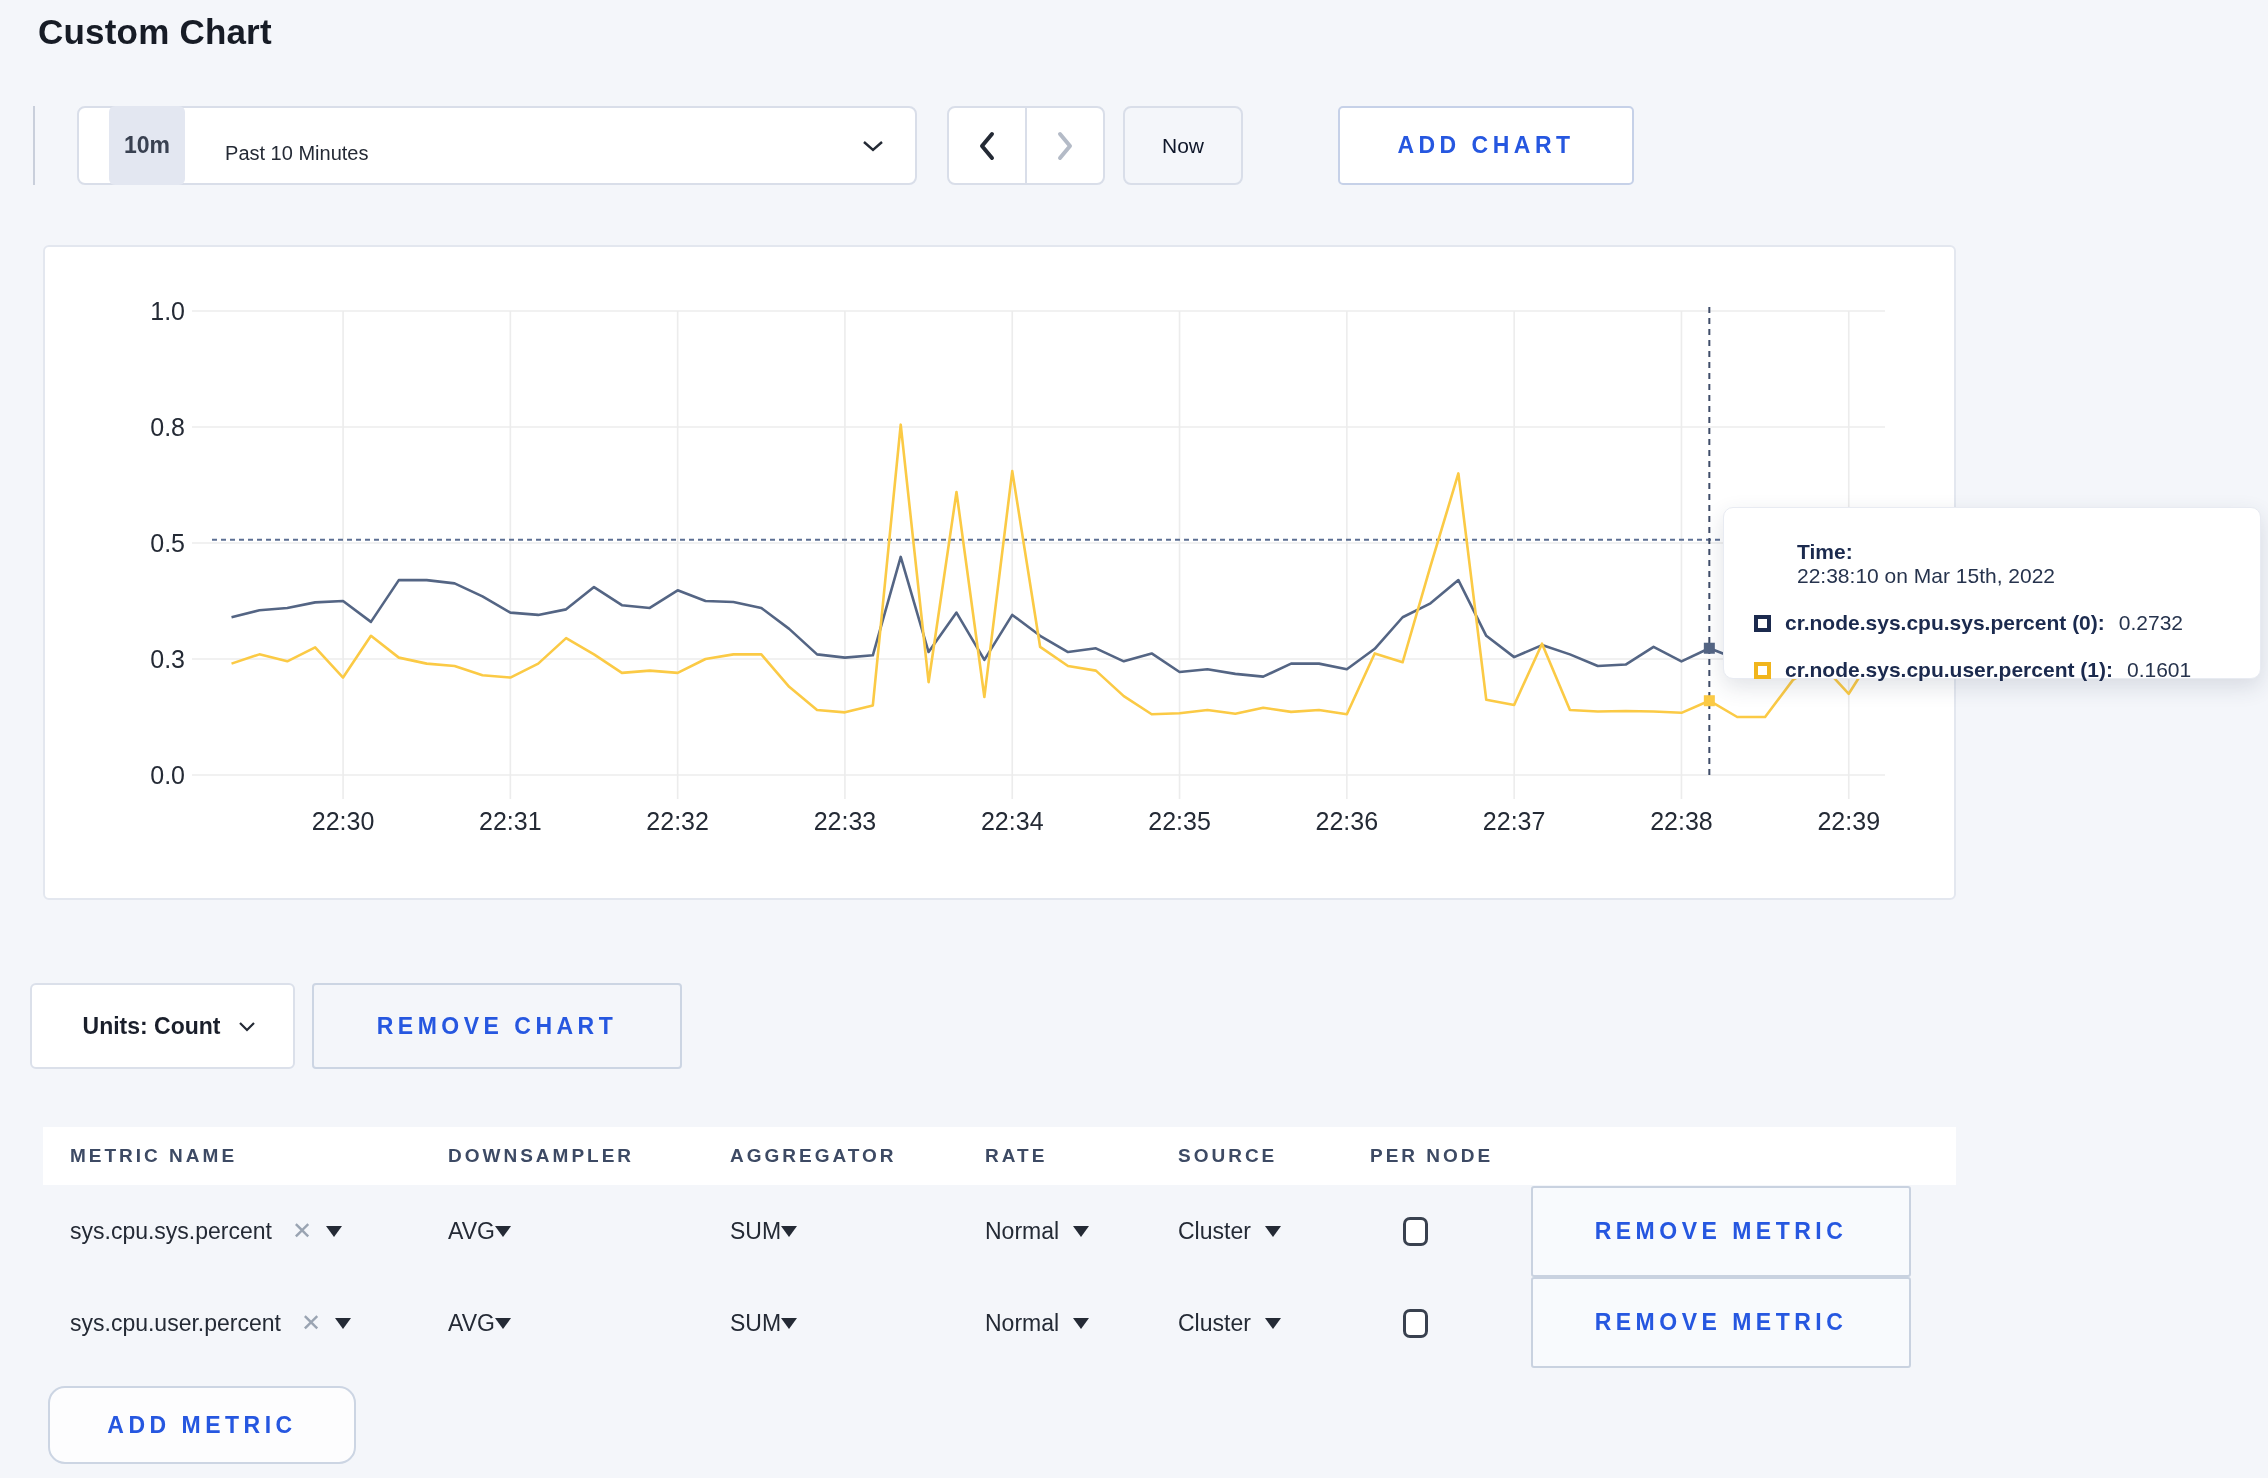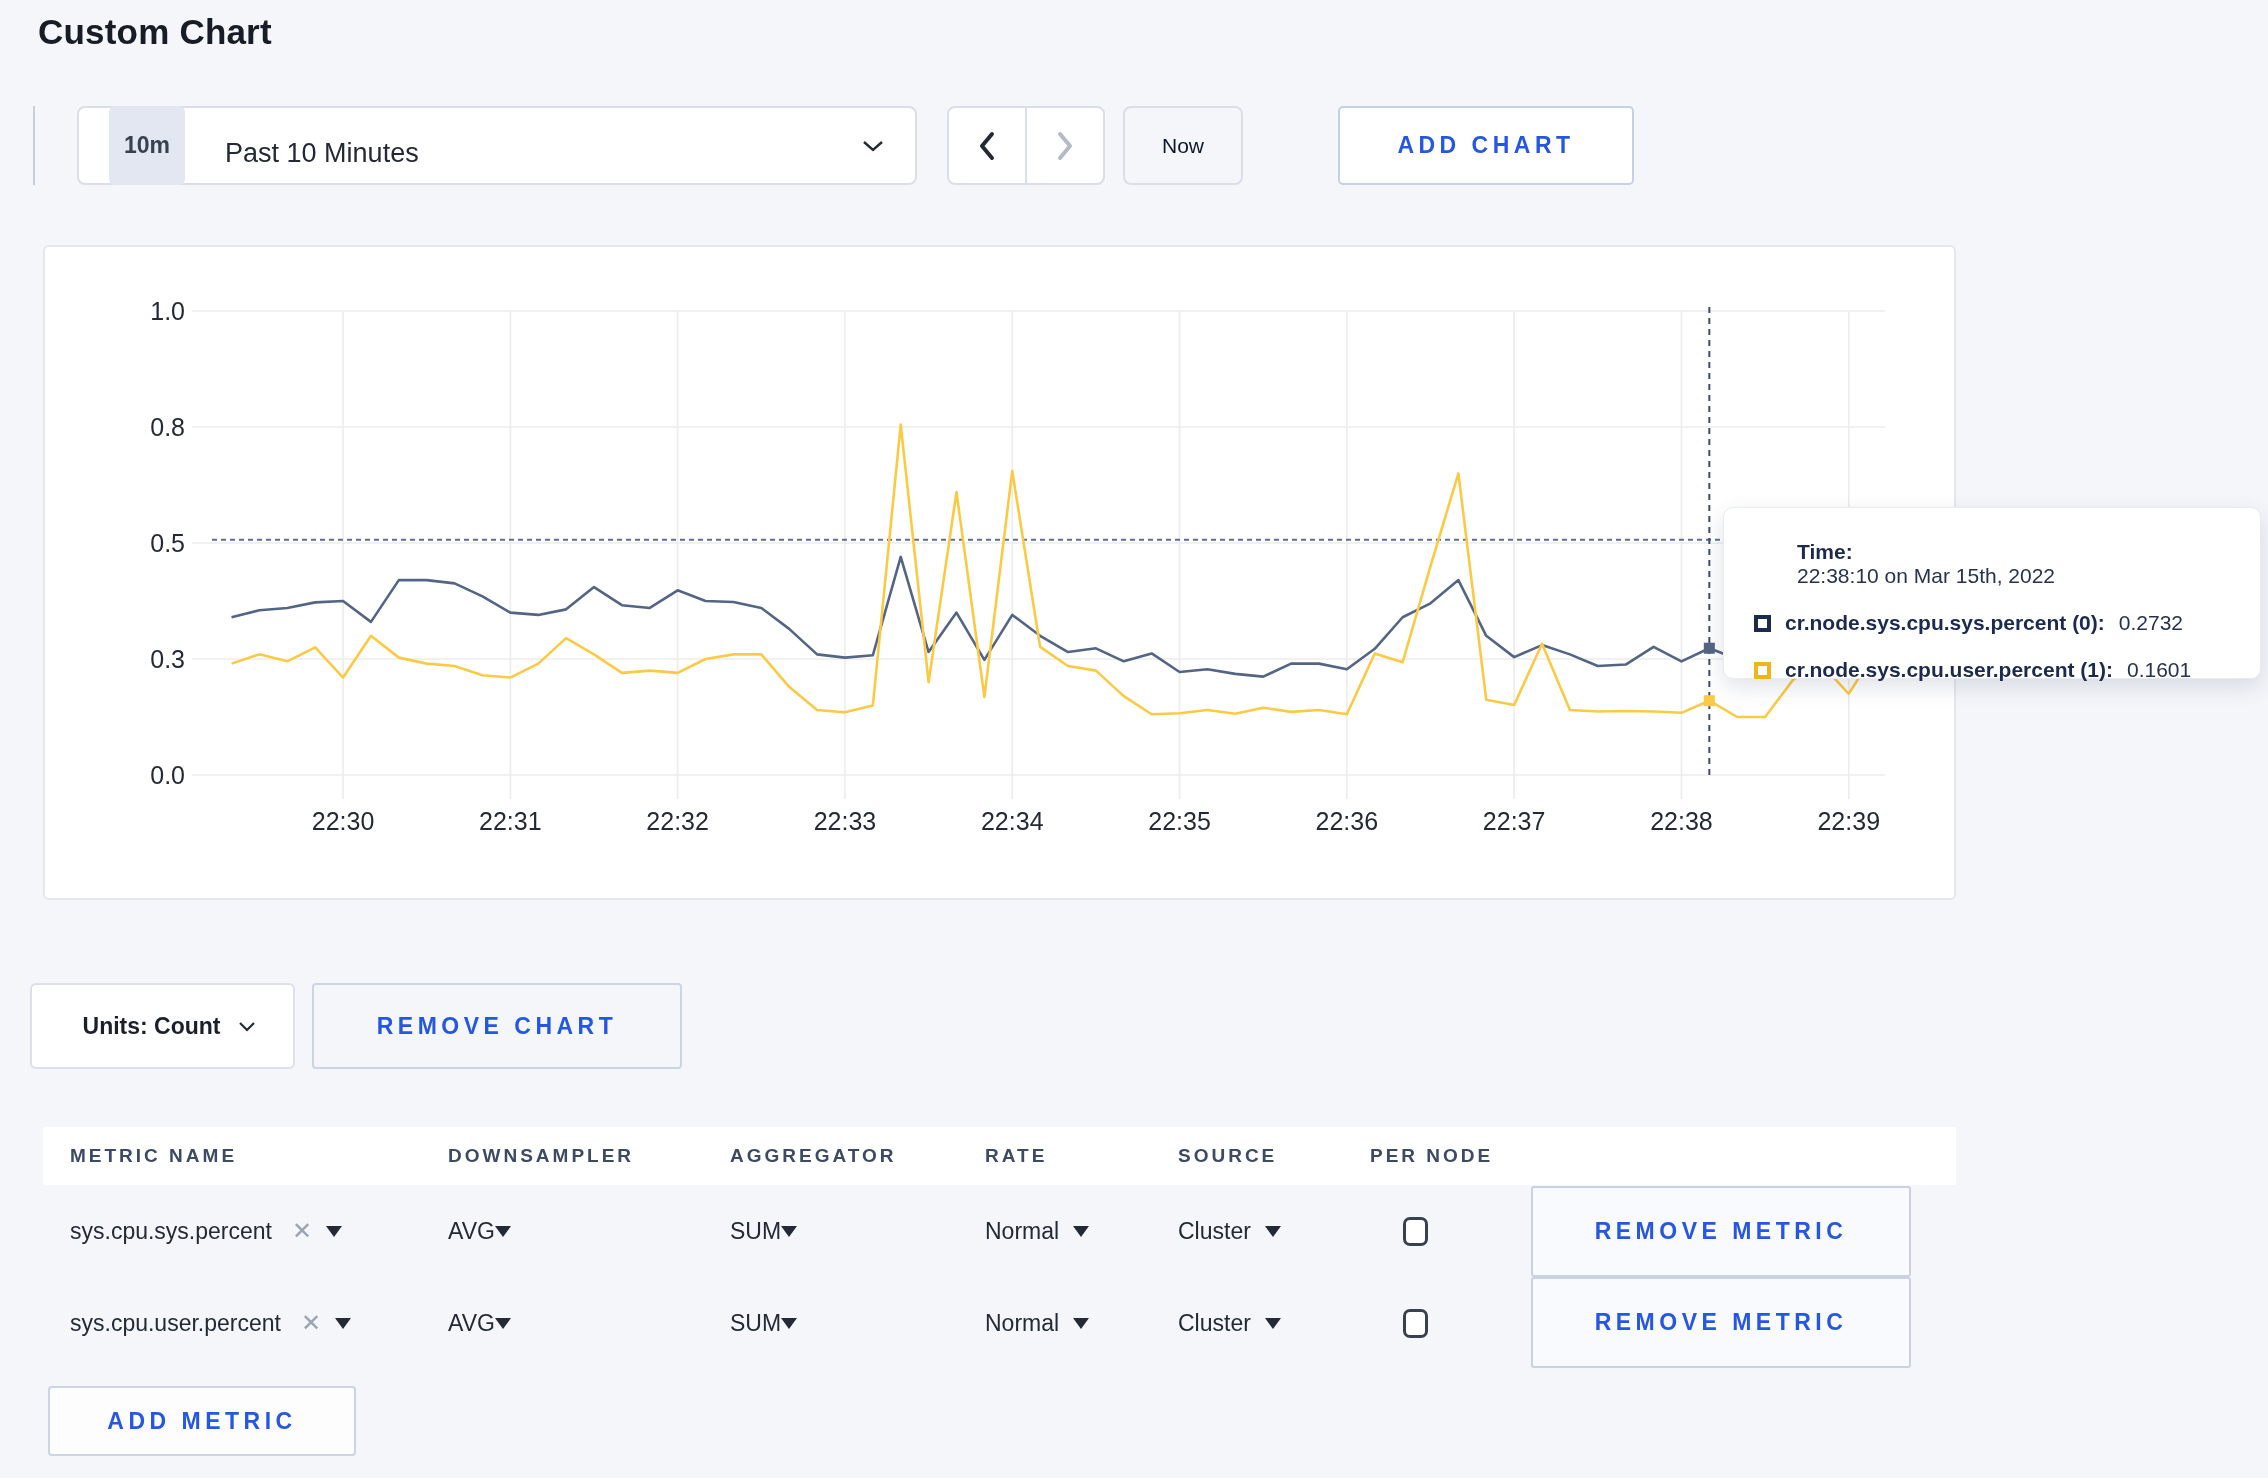--- a/index.html
+++ b/index.html
@@ -20,21 +20,21 @@
   .left-rule { width:2px; background:#c9cfdb; }
   .time-dropdown {
     margin-left:42px; width:840px; background:#fff;
     border:2px solid #d9dee9; border-radius:8px;
     display:flex; align-items:center; padding:0 30px; cursor:pointer;
   }
   .range-badge {
     background:#e3e7f1; border-radius:6px; padding:26px 15px;
     font-weight:700; font-size:23px; color:#394151;
   }
-  .range-label { margin-left:40px; font-size:27px; color:#242a35;margin-top:16px; }
+  .range-label { margin-left:40px; font-size:20px; color:#242a35;margin-top:16px; }
   .dd-chevron { margin-left:auto; display:flex; align-items:center; }
   .nav-group {
     margin-left:30px; width:158px; display:flex;
     border:2px solid #d9dee9; border-radius:8px; background:#fff; overflow:hidden;
   }
   .nav-btn { flex:1; display:flex; align-items:center; justify-content:center; cursor:pointer; }
   .nav-btn + .nav-btn { border-left:2px solid #d9dee9; }
   .now-button {
     margin-left:18px; width:120px; border:2px solid #d9dee9; border-radius:8px;
     color:#0f172a; font-size:21px; background:transparent;
@@ -99,22 +99,22 @@
     background:#fff; margin-left:60px; cursor:pointer;
   }
   .remove-metric-button {
     width:380px; height:91px; background:#f8fafd;
     border:2px solid #c9d2e0; border-radius:3px;
     color:#2657e0; font-size:23px; font-weight:600; letter-spacing:4.5px;
     display:flex; align-items:center; justify-content:center; cursor:pointer;
   }
   .mt-row.second .remove-metric-button { margin-top:-2px; }
   .add-metric-button {
-    margin:17px 0 0 5px; width:308px; height:70px;
-    background:#fdfdfe; border:2px solid #ccd5e3; border-radius:4px;
+    margin:17px 0 0 5px; width:308px; height:78px;
+    background:#fdfdfe; border:2px solid #ccd5e3; border-radius:17px;
     color:#2657e0; font-size:23px; font-weight:600; letter-spacing:4.5px;
     display:flex; align-items:center; justify-content:center; cursor:pointer;
   }
 </style>
 </head>
 <body>
 
 <h1 class="page-title">Custom Chart</h1>
 
 <div class="controls-row">

